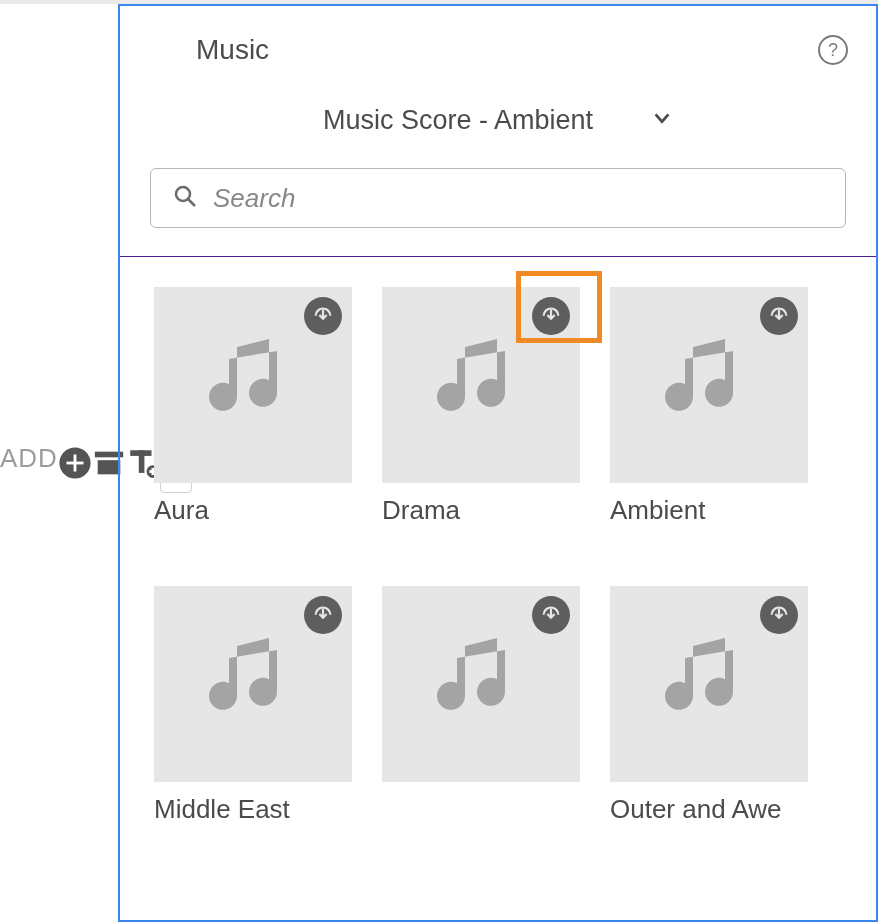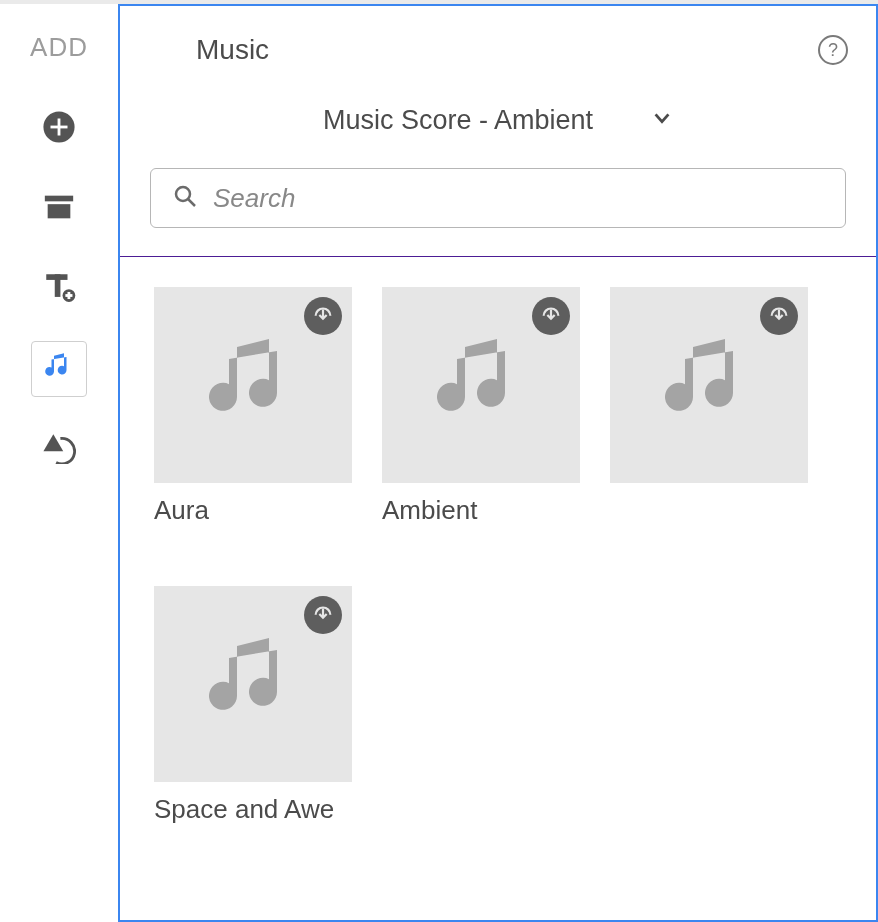--- a/index.html
+++ b/index.html
@@ -13,21 +13,21 @@
     width: 878px;
     height: 922px;
     display: flex;
     border-top: 4px solid #eaeaea;
   }
   
   .sidebar {
     width: 118px;
     background: #fff;
     display: flex;
-    flex-direction: column;
+    flex-direction: row;
     align-items: center;
     padding-top: 28px;
   }
   .sidebar-label {
     font-size: 26px;
     font-weight: 400;
     color: #9c9c9c;
     letter-spacing: 1px;
     margin-bottom: 38px;
   }
@@ -277,47 +277,78 @@
             <span class="music-glyph"><svg viewBox="0 0 24 24" fill="currentColor">
                 <path d="M8 3 v12.5 a3.5 3.5 0 1 1 -2 -3.2 V6 l12 -2 v10.5 a3.5 3.5 0 1 1 -2 -3.2 V1 Z"></path>
               </svg></span>
             <div class="download-badge">
               <span><svg viewBox="0 0 24 24" fill="none" stroke="currentColor" stroke-width="2.4">
                   <path d="M4 14 a8 8 0 1 1 16 0"></path>
                   <line x1="12" y1="7" x2="12" y2="17"></line>
                   <polyline points="8 13 12 17 16 13"></polyline>
                 </svg></span>
             </div>
+            <div class="highlight-box"></div>
+          </div>
+          <div class="tile-label">Drama</div>
+        </div>
+        <div class="tile">
+          <div class="thumb">
+            <span class="music-glyph"><svg viewBox="0 0 24 24" fill="currentColor">
+                <path d="M8 3 v12.5 a3.5 3.5 0 1 1 -2 -3.2 V6 l12 -2 v10.5 a3.5 3.5 0 1 1 -2 -3.2 V1 Z"></path>
+              </svg></span>
+            <div class="download-badge">
+              <span><svg viewBox="0 0 24 24" fill="none" stroke="currentColor" stroke-width="2.4">
+                  <path d="M4 14 a8 8 0 1 1 16 0"></path>
+                  <line x1="12" y1="7" x2="12" y2="17"></line>
+                  <polyline points="8 13 12 17 16 13"></polyline>
+                </svg></span>
+            </div>
           </div>
           <div class="tile-label">Ambient</div>
         </div>
         <div class="tile">
           <div class="thumb">
             <span class="music-glyph"><svg viewBox="0 0 24 24" fill="currentColor">
                 <path d="M8 3 v12.5 a3.5 3.5 0 1 1 -2 -3.2 V6 l12 -2 v10.5 a3.5 3.5 0 1 1 -2 -3.2 V1 Z"></path>
               </svg></span>
             <div class="download-badge">
               <span><svg viewBox="0 0 24 24" fill="none" stroke="currentColor" stroke-width="2.4">
                   <path d="M4 14 a8 8 0 1 1 16 0"></path>
                   <line x1="12" y1="7" x2="12" y2="17"></line>
                   <polyline points="8 13 12 17 16 13"></polyline>
                 </svg></span>
             </div>
           </div>
-        </div>
-        <div class="tile">
-          <div class="thumb">
-            <span class="music-glyph"><svg viewBox="0 0 24 24" fill="currentColor">
-                <path d="M8 3 v12.5 a3.5 3.5 0 1 1 -2 -3.2 V6 l12 -2 v10.5 a3.5 3.5 0 1 1 -2 -3.2 V1 Z"></path>
-              </svg></span>
-            <div class="download-badge">
-              <span><svg viewBox="0 0 24 24" fill="none" stroke="currentColor" stroke-width="2.4">
-                  <path d="M4 14 a8 8 0 1 1 16 0"></path>
-                  <line x1="12" y1="7" x2="12" y2="17"></line>
-                  <polyline points="8 13 12 17 16 13"></polyline>
-                </svg></span>
-            </div>
-          </div>
-          <div class="tile-label">Space and Awe</div>
+          <div class="tile-label">Middle East</div>
+        </div>
+        <div class="tile">
+          <div class="thumb">
+            <span class="music-glyph"><svg viewBox="0 0 24 24" fill="currentColor">
+                <path d="M8 3 v12.5 a3.5 3.5 0 1 1 -2 -3.2 V6 l12 -2 v10.5 a3.5 3.5 0 1 1 -2 -3.2 V1 Z"></path>
+              </svg></span>
+            <div class="download-badge">
+              <span><svg viewBox="0 0 24 24" fill="none" stroke="currentColor" stroke-width="2.4">
+                  <path d="M4 14 a8 8 0 1 1 16 0"></path>
+                  <line x1="12" y1="7" x2="12" y2="17"></line>
+                  <polyline points="8 13 12 17 16 13"></polyline>
+                </svg></span>
+            </div>
+          </div>
+        </div>
+        <div class="tile">
+          <div class="thumb">
+            <span class="music-glyph"><svg viewBox="0 0 24 24" fill="currentColor">
+                <path d="M8 3 v12.5 a3.5 3.5 0 1 1 -2 -3.2 V6 l12 -2 v10.5 a3.5 3.5 0 1 1 -2 -3.2 V1 Z"></path>
+              </svg></span>
+            <div class="download-badge">
+              <span><svg viewBox="0 0 24 24" fill="none" stroke="currentColor" stroke-width="2.4">
+                  <path d="M4 14 a8 8 0 1 1 16 0"></path>
+                  <line x1="12" y1="7" x2="12" y2="17"></line>
+                  <polyline points="8 13 12 17 16 13"></polyline>
+                </svg></span>
+            </div>
+          </div>
+          <div class="tile-label">Outer and Awe</div>
         </div>
       </div>
   </div>
 </div>
 
 </body></html>

